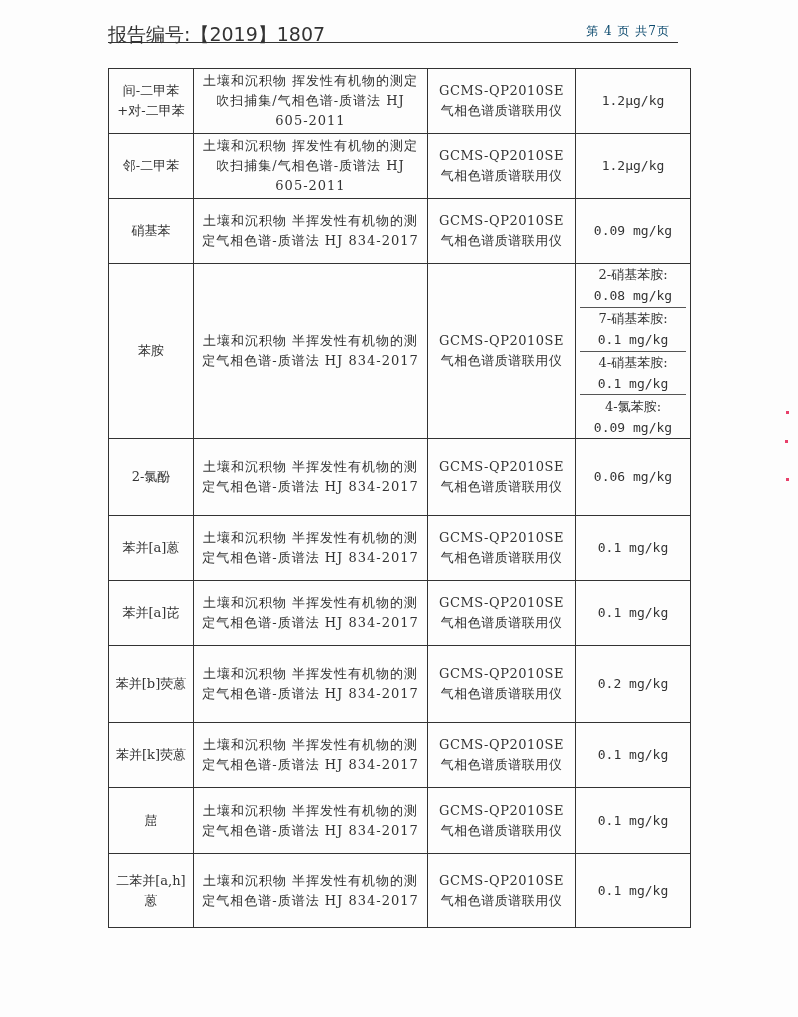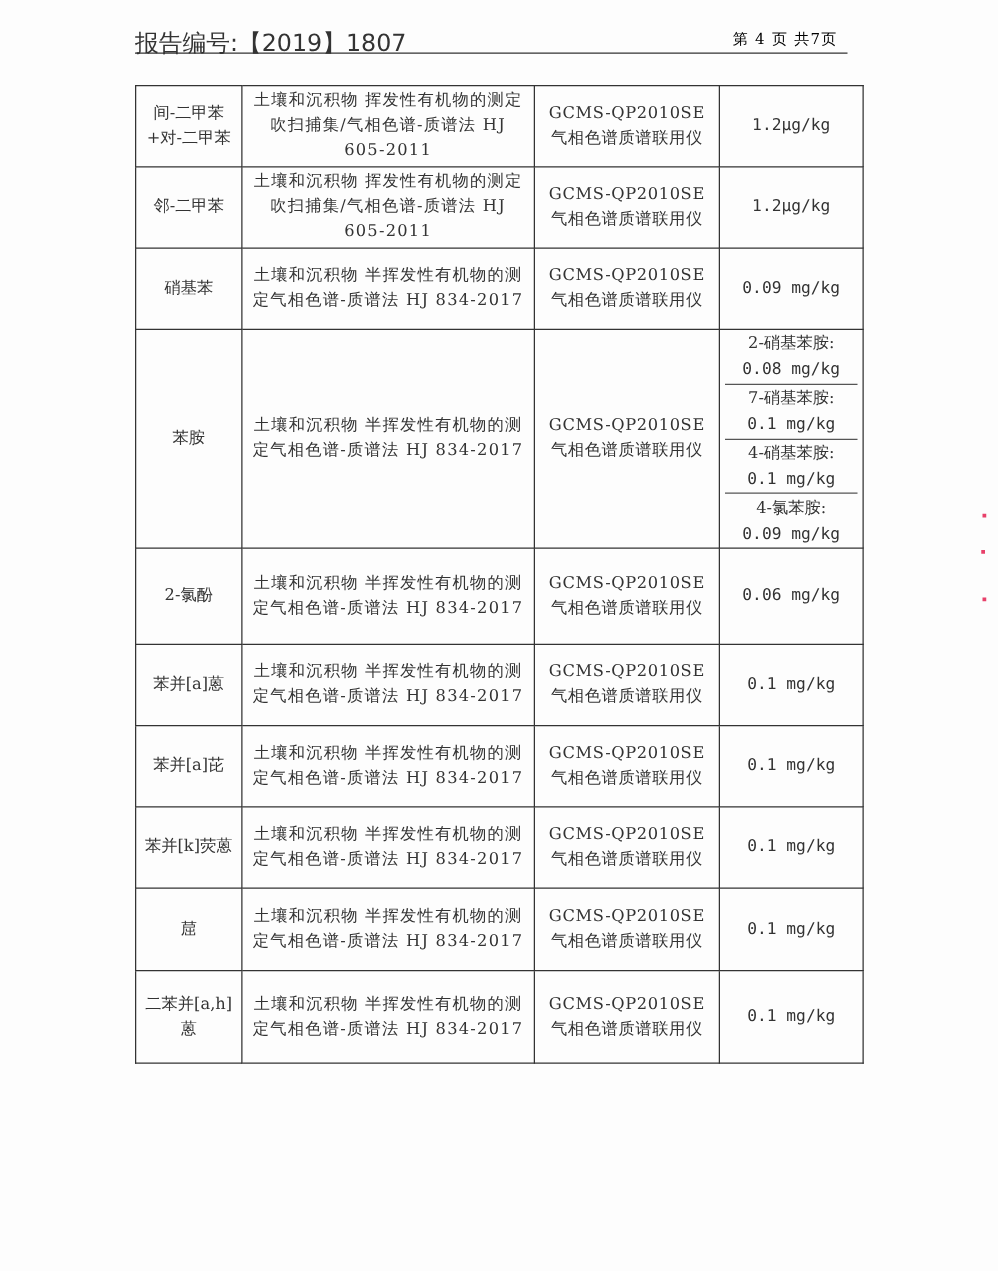--- a/index.html
+++ b/index.html
@@ -5,21 +5,21 @@
     html, body { margin: 0; padding: 0; }
     body {
       width: 798px; height: 1017px; background: #fdfdfd; position: relative;
       font-family: "DejaVu Serif", "Liberation Serif", serif; color: #222; overflow: hidden;
     }
     .header {
       position: absolute; left: 108px; top: 20px; width: 570px; height: 22px;
       border-bottom: 1.5px solid #333;
     }
     .header .left { position: absolute; left: 0; top: 2px; font-family: "DejaVu Sans", sans-serif; font-size: 19px; color: #333; }
-    .header .right { position: absolute; right: 8px; top: 3px; font-size: 12px; color: #000000; letter-spacing: 1px; }
+    .header .right { position: absolute; right: 8px; top: 3px; font-size: 12px; color: #0c4a6e; letter-spacing: 1px; }
     table.main {
       position: absolute; left: 108px; top: 68px; width: 582px;
       border-collapse: collapse; table-layout: fixed;
     }
     table.main td {
       border: 1px solid #333; text-align: center; vertical-align: middle;
       font-size: 13px; line-height: 20px; color: #333; padding: 0 4px;
     }
     col.c1 { width: 85px; } col.c2 { width: 234px; } col.c3 { width: 148px; } col.c4 { width: 115px; }
     td.name { font-size: 14px; }
@@ -100,20 +100,26 @@
         <td class="method">土壤和沉积物 半挥发性有机物的测定气相色谱-质谱法 HJ 834-2017</td>
         <td class="instr">GCMS-QP2010SE 气相色谱质谱联用仪</td>
         <td class="limit">0.1 mg/kg</td>
       </tr>
       <tr style="height: 65px;">
         <td class="name">苯并[a]芘</td>
         <td class="method">土壤和沉积物 半挥发性有机物的测定气相色谱-质谱法 HJ 834-2017</td>
         <td class="instr">GCMS-QP2010SE 气相色谱质谱联用仪</td>
         <td class="limit">0.1 mg/kg</td>
       </tr>
+      <tr style="height: 77px;">
+        <td class="name">苯并[b]荧蒽</td>
+        <td class="method">土壤和沉积物 半挥发性有机物的测定气相色谱-质谱法 HJ 834-2017</td>
+        <td class="instr">GCMS-QP2010SE 气相色谱质谱联用仪</td>
+        <td class="limit">0.2 mg/kg</td>
+      </tr>
       <tr style="height: 65px;">
         <td class="name">苯并[k]荧蒽</td>
         <td class="method">土壤和沉积物 半挥发性有机物的测定气相色谱-质谱法 HJ 834-2017</td>
         <td class="instr">GCMS-QP2010SE 气相色谱质谱联用仪</td>
         <td class="limit">0.1 mg/kg</td>
       </tr>
       <tr style="height: 66px;">
         <td class="name">䓛</td>
         <td class="method">土壤和沉积物 半挥发性有机物的测定气相色谱-质谱法 HJ 834-2017</td>
         <td class="instr">GCMS-QP2010SE 气相色谱质谱联用仪</td>

